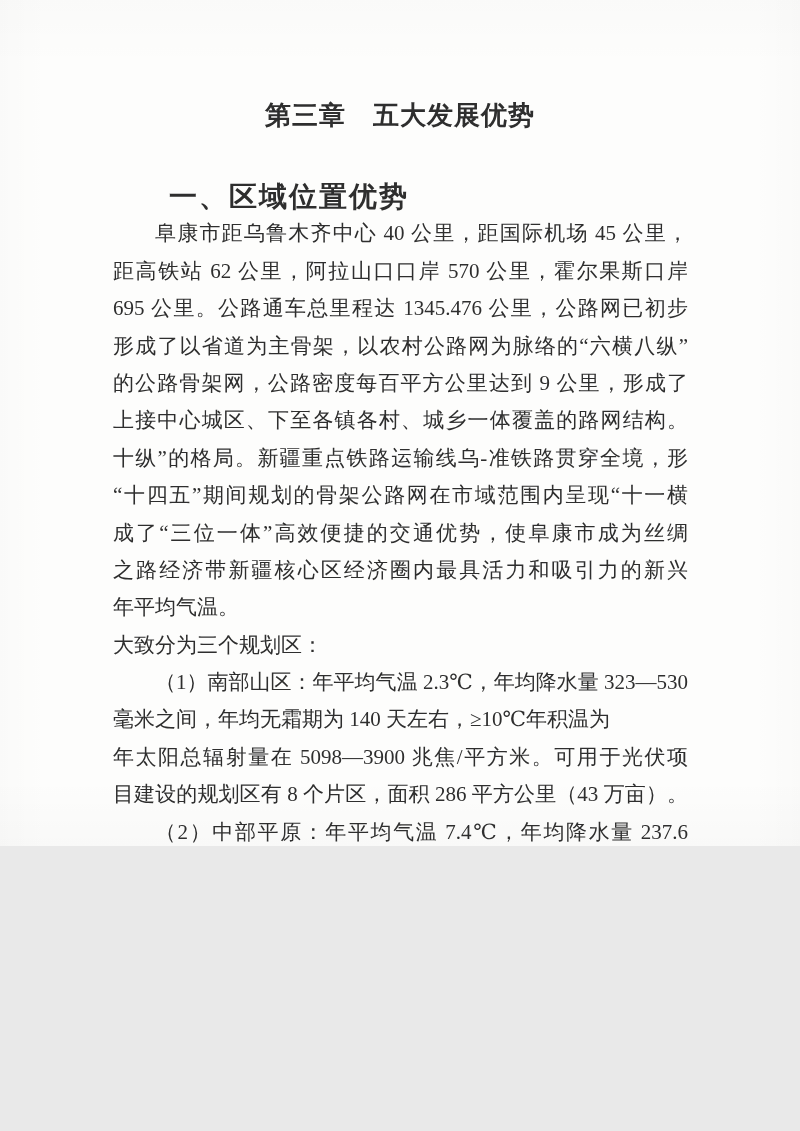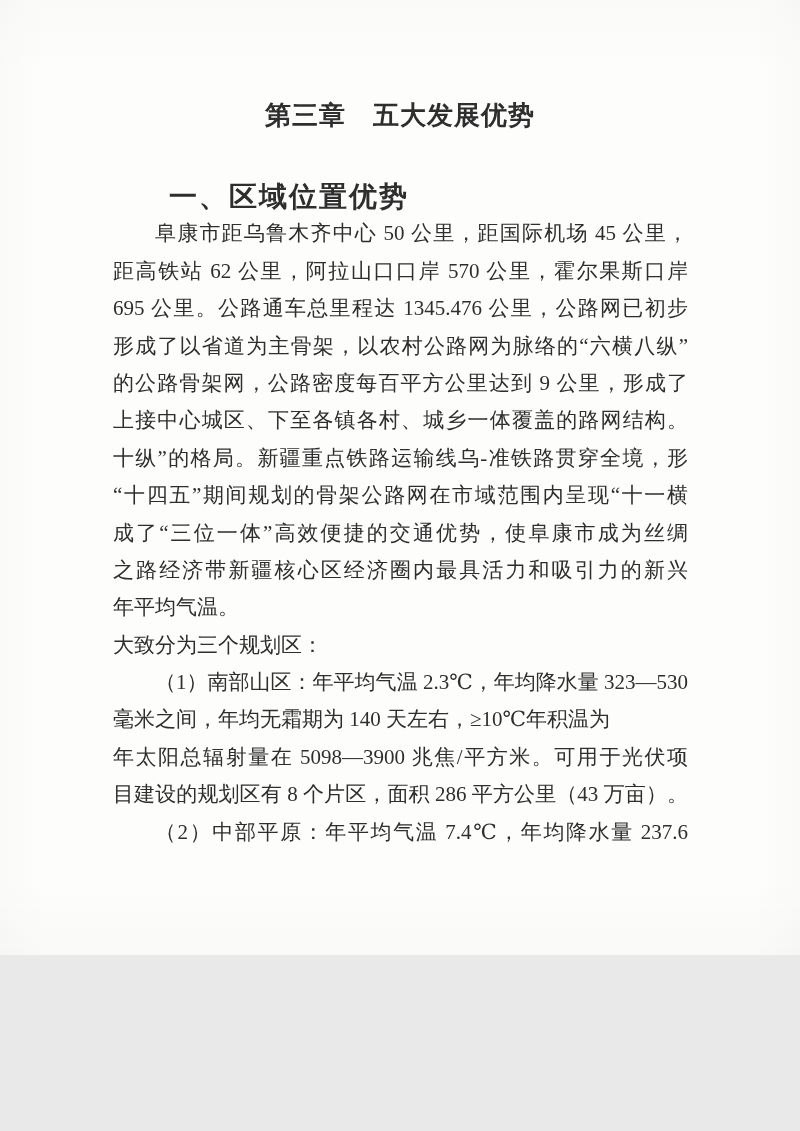--- a/index.html
+++ b/index.html
@@ -3,21 +3,21 @@
 <meta charset="utf-8">
 <style>
   html, body {
     margin: 0;
     padding: 0;
     background: #e9e9e9;
   }
   .page {
     position: relative;
     width: 800px;
-    height: 955px;
+    height: 846px;
     margin: 0 auto;
     background: #fdfdfc;
     overflow: hidden;
     color: #2e2e2e;
   }
   
   .page::before {
     content: "";
     position: absolute;
     inset: 0;
@@ -76,21 +76,21 @@
 </style>
 </head>
 <body>
 
 <div class="page">
 
   <div class="chapter-title">第三章　五大发展优势</div>
 
   <div class="body-text">
     <div class="ln ind hd">一、区域位置优势</div>
-    <div class="ln ind j">阜康市距乌鲁木齐中心 50 公里，距国际机场 45 公里，</div>
+    <div class="ln ind j">阜康市距乌鲁木齐中心 40 公里，距国际机场 45 公里，</div>
     <div class="ln j">距高铁站 62 公里，阿拉山口口岸 570 公里，霍尔果斯口岸</div>
     <div class="ln j">695 公里。公路通车总里程达 1345.476 公里，公路网已初步</div>
     <div class="ln j">形成了以省道为主骨架，以农村公路网为脉络的“六横八纵”</div>
     <div class="ln j">的公路骨架网，公路密度每百平方公里达到 9 公里，形成了</div>
     <div class="ln j">上接中心城区、下至各镇各村、城乡一体覆盖的路网结构。</div>
     <div class="ln j">十纵”的格局。新疆重点铁路运输线乌-准铁路贯穿全境，形</div>
     <div class="ln j">“十四五”期间规划的骨架公路网在市域范围内呈现“十一横</div>
     <div class="ln j">成了“三位一体”高效便捷的交通优势，使阜康市成为丝绸</div>
     <div class="ln j">之路经济带新疆核心区经济圈内最具活力和吸引力的新兴</div>
     <div class="ln">年平均气温。</div>

